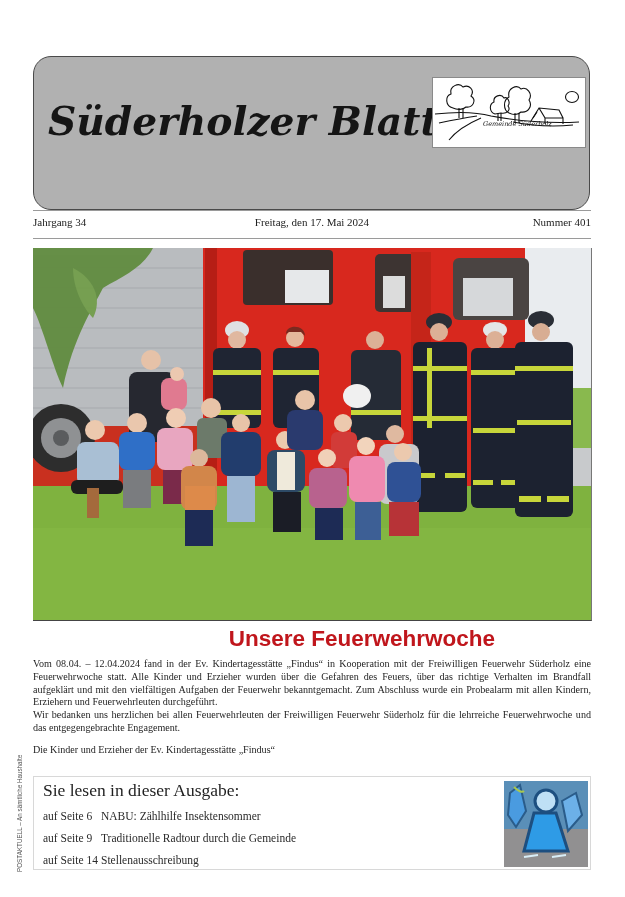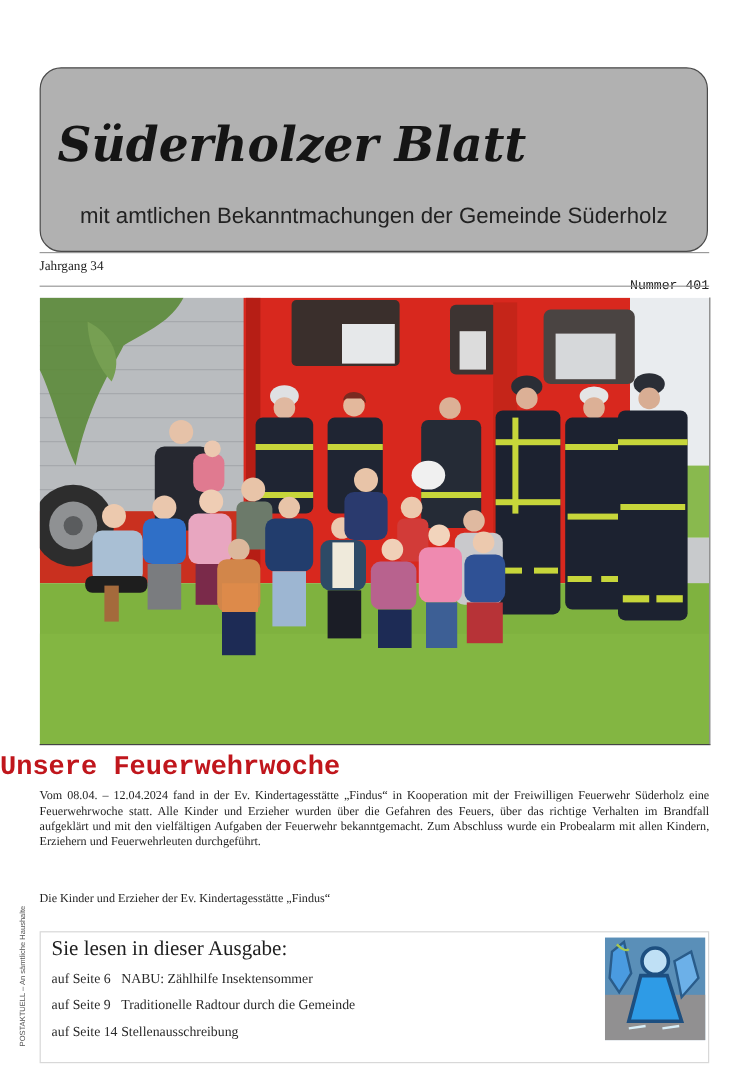--- a/index.html
+++ b/index.html
@@ -11,53 +11,78 @@
     .mast-sub { position: absolute; left: 0; right: 0; top: 112px; text-align: center; font-family: "Liberation Sans", sans-serif; font-size: 18.5px; color: #222; white-space: nowrap; }
     .logo-box { position: absolute; left: 398px; top: 20px; width: 154px; height: 71px; background: #ffffff; border: 1px solid #8a8a8a; box-sizing: border-box; }
     .logo-box svg { position: absolute; left: 0; top: 0; }
     .logo-caption { position: absolute; left: 50px; top: 42px; font-family: "DejaVu Serif", serif; font-style: italic; font-size: 6.5px; color: #111; white-space: nowrap; }
 
     
     .rule { position: absolute; left: 33px; width: 558px; height: 1px; background: #9a9a9a; }
     .issue-line { position: absolute; left: 33px; top: 216px; width: 558px; height: 16px; font-size: 11px; color: #222; }
     .issue-left { position: absolute; left: 0; top: 0; }
     .issue-center { position: absolute; left: 0; right: 0; top: 0; text-align: center; }
-    .issue-right { position: absolute; right: 0; top: 17px; font-family: Liberation Mono, monospace; }
+    .issue-right { position: absolute; right: 0; top: 0; }
 
     
     .photo { position: absolute; left: 33px; top: 248px; width: 558px; height: 372px; overflow: hidden; border-bottom: 1px solid #444; border-right: 1px solid #777; }
 
     
-    .headline { position: absolute; left: 0; width: 495px; top: 626px; text-align: left; font-family: Liberation Mono, monospace; font-weight: bold; font-size: 22.5px; color: #c0161c; }
+    .headline { position: absolute; left: 0; width: 495px; top: 626px; text-align: right; font-family: Liberation Sans, sans-serif; font-weight: bold; font-size: 22.5px; color: #c0161c; }
     .article-body { position: absolute; left: 33px; top: 658px; width: 558px; font-size: 10.1px; line-height: 12.8px; text-align: justify; color: #1e1e1e; }
     .article-body p { margin: 0; }
     .signature { position: absolute; left: 33px; top: 744px; font-size: 10.1px; font-weight: normal; color: #1e1e1e; }
 
     
     .side-text { position: absolute; left: 16px; top: 872px; transform: rotate(-90deg); transform-origin: left top; font-family: "Liberation Sans", sans-serif; font-size: 6.3px; color: #555; white-space: nowrap; }
 
     
-    .toc { position: absolute; left: 33px; top: 776px; width: 558px; height: 110px; border: 1px solid #d8d8d8; box-sizing: border-box; background: #fff; }
+    .toc { position: absolute; left: 33px; top: 776px; width: 558px; height: 94px; border: 1px solid #d8d8d8; box-sizing: border-box; background: #fff; }
     .toc-title { position: absolute; left: 9px; top: 3px; font-size: 17.5px; color: #1e1e1e; white-space: nowrap; }
     .toc-row { position: absolute; left: 9px; font-size: 11.5px; color: #2a2a2a; white-space: nowrap; }
     .toc-page { position: absolute; left: 0; top: 0; }
     .toc-topic { position: absolute; left: 58px; top: 0; }
     .angel { position: absolute; left: 470px; top: 4px; width: 84px; height: 86px; overflow: hidden; }
   </style>
 </head>
 <body>
 
 <div class="masthead">
   <div class="mast-title">Süderholzer Blatt</div>
-  <div class="mast-sub">mit amtlichen Bekanntmachungen der Gemeinde Süderholz</div>
+  <div class="logo-box">
+    <svg width="152" height="69" viewBox="0 0 152 69">
+      <g fill="none" stroke="#111" stroke-width="1.1">
+
+        <path d="M20 30 C12 28 12 18 18 16 C16 8 26 4 30 9 C36 6 42 12 38 18 C44 22 40 30 33 29 C30 32 24 32 20 30 Z"></path>
+        <path d="M26 30 L26 40 M30 30 L30 40"></path>
+
+        <path d="M62 36 C56 34 56 26 61 24 C60 18 68 15 71 20 C74 18 78 24 75 28 C78 32 74 36 68 35 Z"></path>
+        <path d="M65 35 L65 43 M68 35 L68 43"></path>
+        <path d="M76 35 C70 32 70 22 76 19 C74 10 84 6 88 11 C94 8 100 16 96 22 C100 28 95 35 88 34 C85 37 80 37 76 35 Z"></path>
+        <path d="M82 35 L82 45 M86 35 L86 45"></path>
+
+        <path d="M98 43 L106 30 L126 32 L130 40 L130 46 M106 30 L112 40 L112 46 M112 40 L130 40"></path>
+        <path d="M100 40 L104 34"></path>
+
+        <ellipse cx="139" cy="19" rx="6.5" ry="5.5"></ellipse>
+
+        <path d="M2 36 C20 34 40 33 58 38 C80 42 110 46 146 44"></path>
+        <path d="M6 45 C20 42 30 40 44 38"></path>
+        <path d="M16 62 C24 52 34 46 48 40"></path>
+        <path d="M80 44 C100 48 120 49 140 47"></path>
+      </g>
+    </svg>
+    <div class="logo-caption">Gemeinde Süderholz</div>
+  </div>
 </div>
 
 <div class="rule" style="top:210px;"></div>
 <div class="issue-line">
   <span class="issue-left">Jahrgang 34</span>
+  <span class="issue-center">Freitag, den 17. Mai 2024</span>
   <span class="issue-right">Nummer 401</span>
 </div>
 <div class="rule" style="top:238px;"></div>
 
 <div class="photo">
   <svg width="558" height="372" viewBox="0 0 558 372">
 
     <rect x="0" y="0" width="558" height="372" fill="#e9ecef"></rect>
 
     <rect x="0" y="0" width="178" height="195" fill="#b9bcbf"></rect>
@@ -217,20 +242,21 @@
           <rect x="354" y="214" width="34" height="40" rx="8" fill="#2f5195"></rect>
           <rect x="356" y="254" width="30" height="34" fill="#b73337"></rect>
         </g>
     </g>
   </svg>
 </div>
 
 <div class="headline">Unsere Feuerwehrwoche</div>
 <div class="article-body">
   <p>Vom 08.04. – 12.04.2024 fand in der Ev. Kindertagesstätte „Findus“ in Kooperation mit der Freiwilligen Feuerwehr Süderholz eine Feuerwehrwoche statt. Alle Kinder und Erzieher wurden über die Gefahren des Feuers, über das richtige Verhalten im Brandfall aufgeklärt und mit den vielfältigen Aufgaben der Feuerwehr bekanntgemacht. Zum Abschluss wurde ein Probealarm mit allen Kindern, Erziehern und Feuerwehrleuten durchgeführt.</p>
+  <p>Wir bedanken uns herzlichen bei allen Feuerwehrleuten der Freiwilligen Feuerwehr Süderholz für die lehrreiche Feuerwehrwoche und das entgegengebrachte Engagement.</p>
 </div>
 <div class="signature">Die Kinder und Erzieher der Ev. Kindertagesstätte „Findus“</div>
 
 <div class="side-text">POSTAKTUELL – An sämtliche Haushalte</div>
 
 <div class="toc">
   <div class="toc-title">Sie lesen in dieser Ausgabe:</div>
   <div class="toc-row" style="top:33px;">
     <span class="toc-page">auf Seite 6</span>
     <span class="toc-topic">NABU: Zählhilfe Insektensommer</span>

